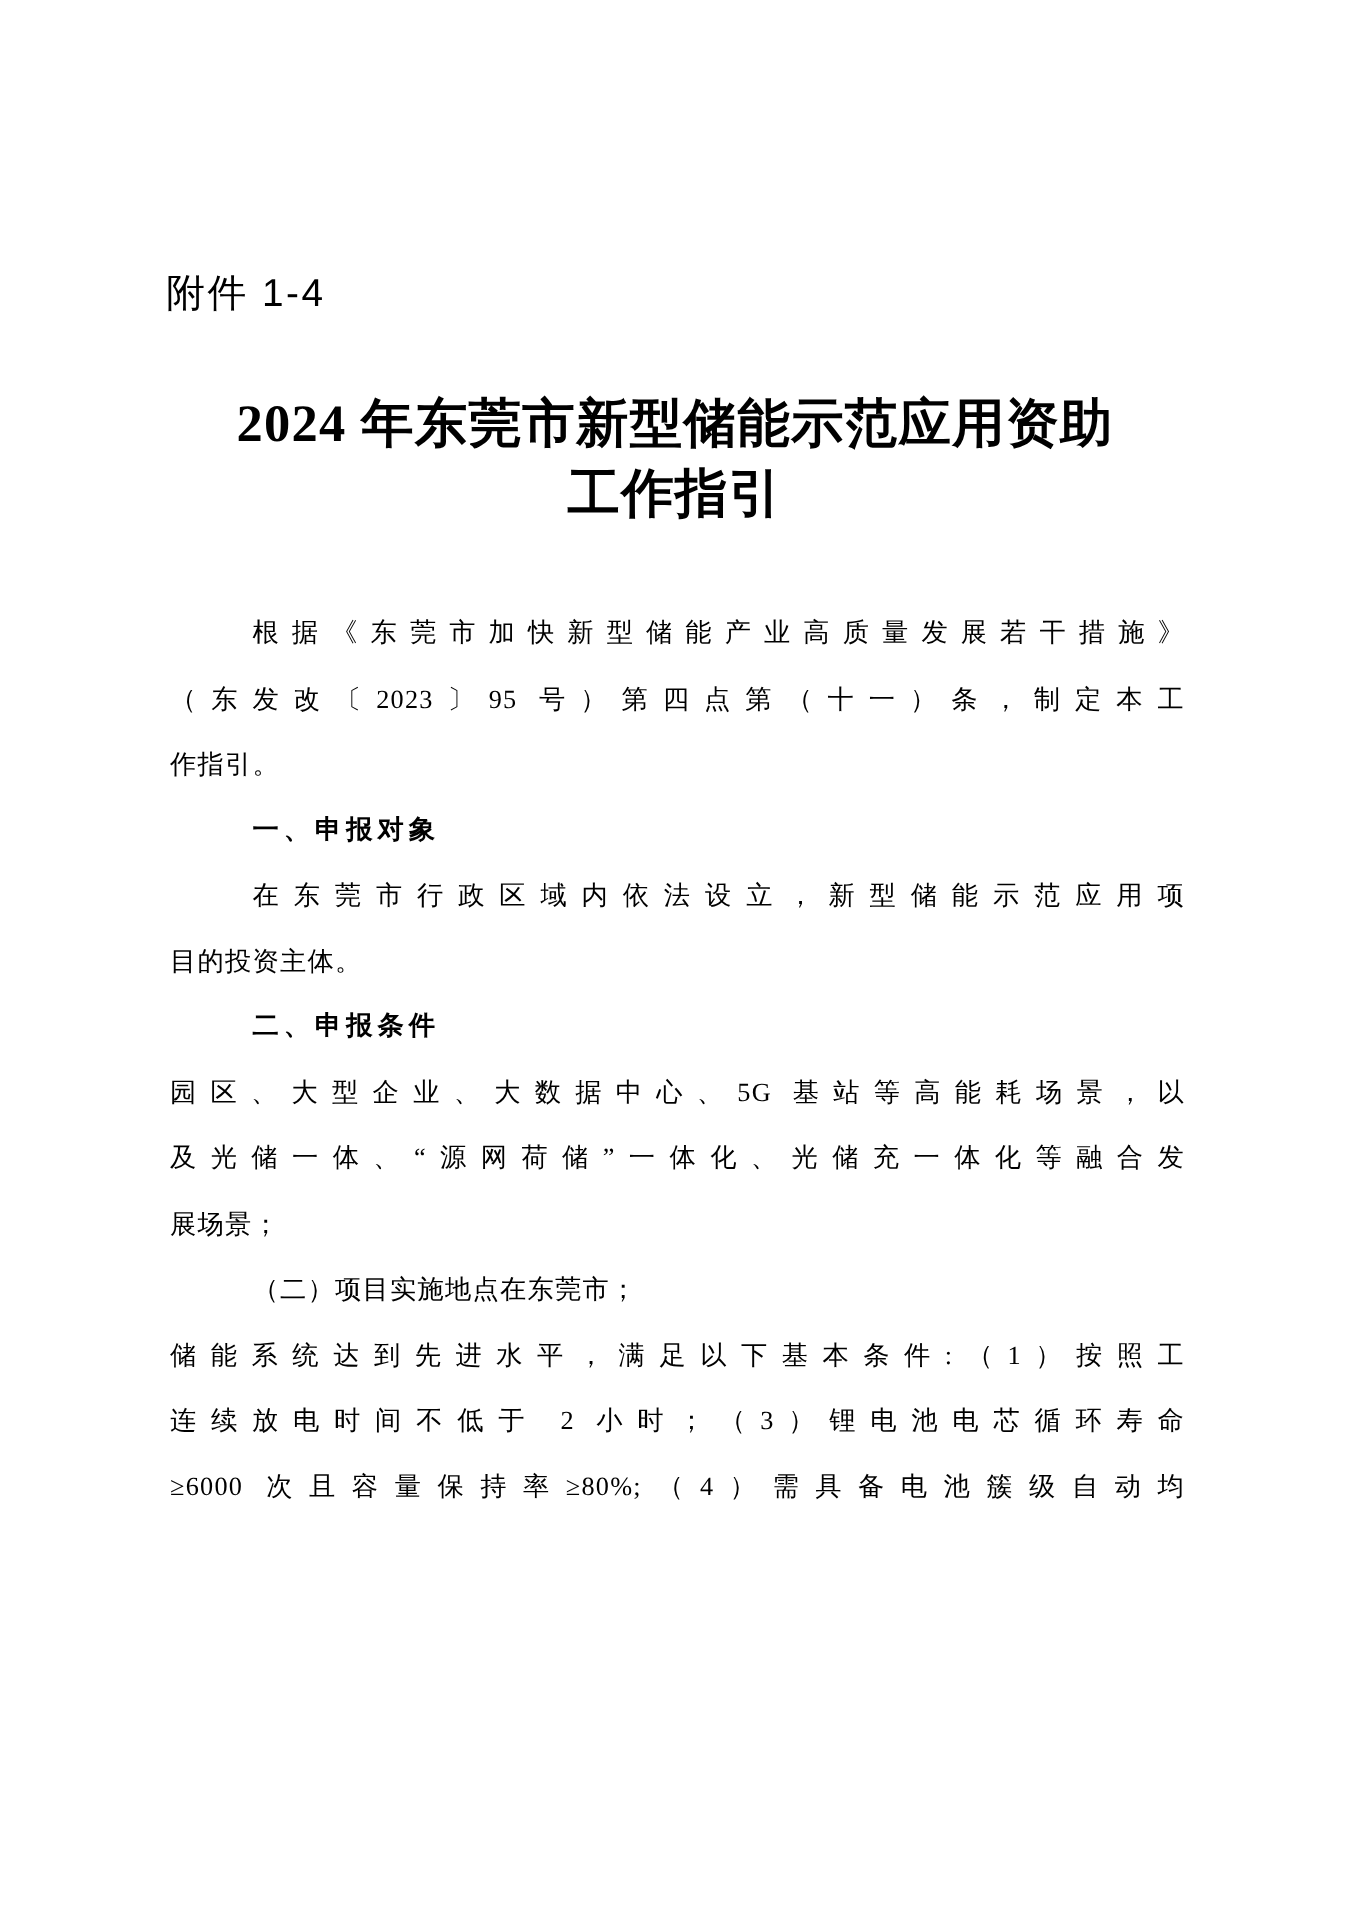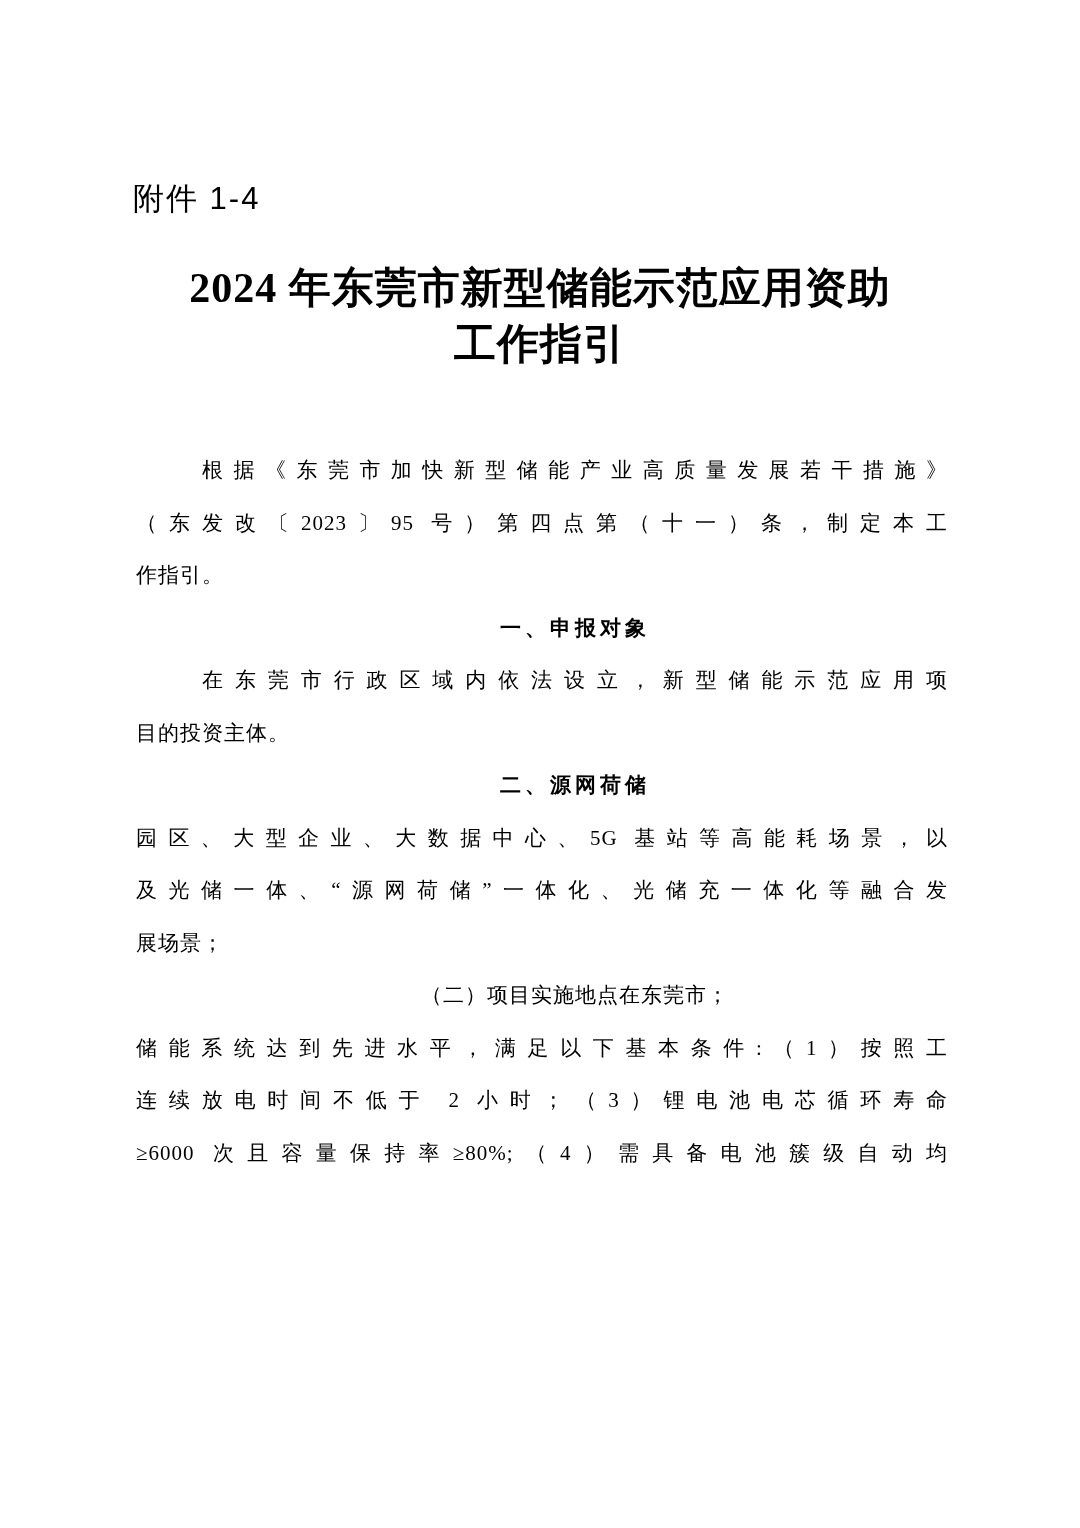--- a/index.html
+++ b/index.html
@@ -8,35 +8,36 @@
     background: #ffffff;
     color: #000000;
     font-family: "Liberation Serif", serif;
   }
   .page {
     position: relative;
     width: 1080px;
     height: 1304px;
     background: #ffffff;
     overflow: hidden;
+    margin-top: 36px;
   }
   .attachment {
     position: absolute;
     left: 133px;
     top: 180px;
     font-size: 31px;
     line-height: 38px;
     font-family: "Liberation Sans", sans-serif;
     letter-spacing: 2px;
   }
   .title {
     position: absolute;
     left: 0;
     right: 0;
-    top: 260px;
+    top: 276px;
     text-align: center;
     font-size: 42px;
     line-height: 56px;
     font-weight: bold;
     font-family: "Liberation Serif", serif;
     letter-spacing: 1px;
   }
   .body-text {
     position: absolute;
     left: 136px;
@@ -50,21 +51,20 @@
     white-space: nowrap;
     height: 52.5px;
   }
   .just {
     white-space: normal;
     text-align: justify;
     text-align-last: justify;
   }
   .indent {
     text-indent: 66px;
-    text-align: center;
   }
   .heading {
     font-family: "Liberation Sans", sans-serif;
     font-weight: bold;
     letter-spacing: 4px;
   }
   .page-number {
     position: absolute;
     right: 138px;
     top: 1413px;
@@ -85,21 +85,21 @@
     <div>工作指引</div>
   </div>
 
   <div class="body-text">
     <div class="line indent just">根据《东莞市加快新型储能产业高质量发展若干措施》</div>
     <div class="line just">（东发改〔2023〕95 号）第四点第（十一）条，制定本工</div>
     <div class="line">作指引。</div>
     <div class="line indent heading">一、申报对象</div>
     <div class="line indent just">在东莞市行政区域内依法设立，新型储能示范应用项</div>
     <div class="line">目的投资主体。</div>
-    <div class="line indent heading">二、源网荷储</div>
+    <div class="line indent heading">二、申报条件</div>
     <div class="line just">园区、大型企业、大数据中心、5G 基站等高能耗场景，以</div>
     <div class="line just">及光储一体、“源网荷储”一体化、光储充一体化等融合发</div>
     <div class="line">展场景；</div>
     <div class="line indent">（二）项目实施地点在东莞市；</div>
     <div class="line just">储能系统达到先进水平，满足以下基本条件:（1）按照工</div>
     <div class="line just">连续放电时间不低于 2 小时；（3）锂电池电芯循环寿命</div>
     <div class="line just">≥6000 次且容量保持率≥80%;（4）需具备电池簇级自动均</div>
   </div>
 
   <div class="page-number">— 1 —</div>

